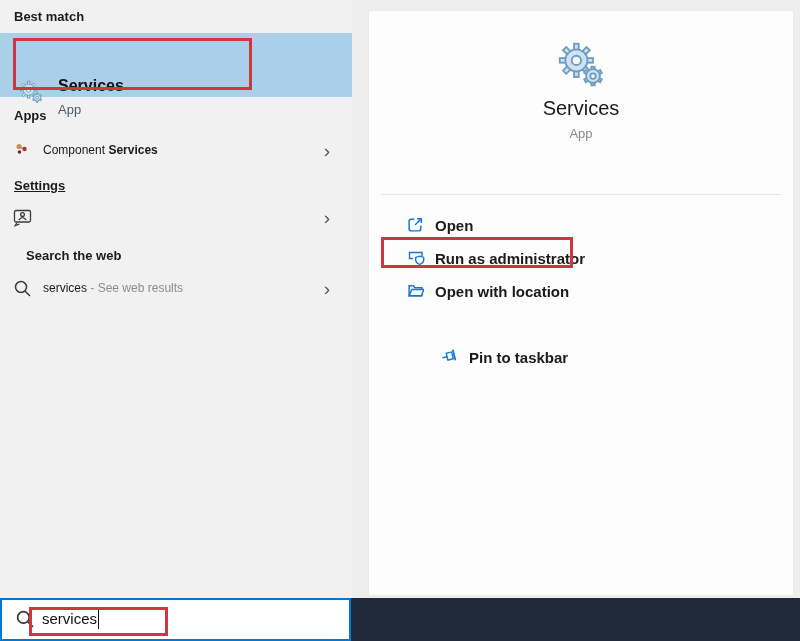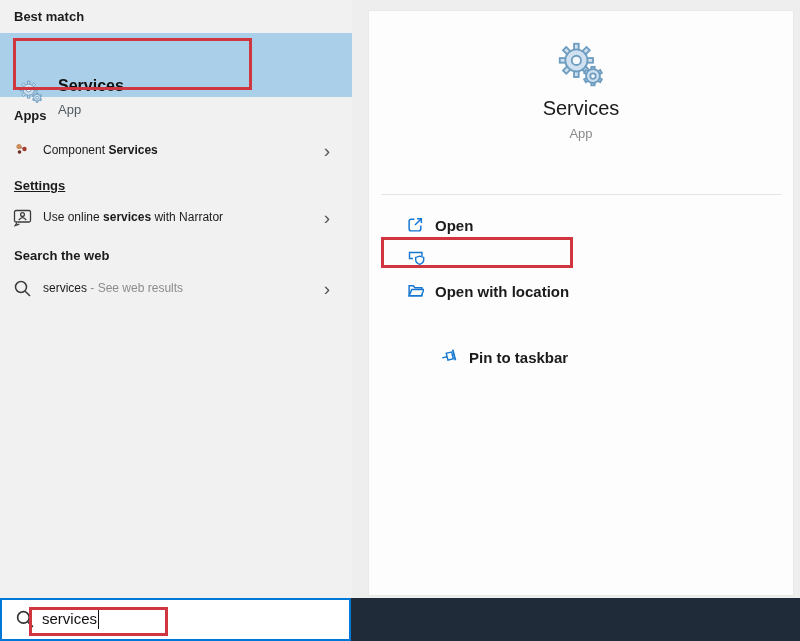--- a/index.html
+++ b/index.html
@@ -106,25 +106,24 @@
 
     <div class="result-row" style="top:205px;">
       <span class="row-icon" style="top:4px;">
         <svg width="20" height="18" viewBox="0 0 20 18" fill="none" stroke="#3b3b3b" stroke-width="1.3">
           <rect x="1.5" y="1.5" width="16" height="11.5" rx="1.5"></rect>
           <circle cx="9.5" cy="5.6" r="1.9"></circle>
           <path d="M5.8 11 q3.7 -4.6 7.4 0"></path>
           <path d="M4 13.5 l-1.8 3 l4.2 -1.4" fill="#f1f1f1"></path>
         </svg>
       </span>
-      <span class="row-label"><span>Use online </span><b>services</b><span> with Narrator</span></span>
       <span class="chevron">›</span>
     </div>
 
-    <div class="section-header" style="top:248px;">Search the web</div>
+    <div class="section-header" style="top:248px;margin-left:12px;">Search the web</div>
 
     <div class="result-row" style="top:276px;">
       <span class="row-icon" style="top:3px;">
         <svg width="19" height="19" viewBox="0 0 19 19" fill="none" stroke="#3b3b3b" stroke-width="1.5">
           <circle cx="8" cy="8" r="5.5"></circle>
           <line x1="12.2" y1="12.2" x2="17" y2="17"></line>
         </svg>
       </span>
       <span class="row-label"><span>services</span><span class="muted"> - See web results</span></span>
       <span class="chevron">›</span>
@@ -180,20 +179,21 @@
         <span class="action-label">Open</span>
       </div>
 
       <div class="action-row" style="top:236px;">
         <span class="action-icon">
           <svg width="19" height="18" viewBox="0 0 19 18" fill="none" stroke="#1577d2" stroke-width="1.4">
             <path d="M6 9.5 H2.5 V3.5 H15 V7"></path>
             <path d="M12.7 7.2 l4 1.2 v2.6 c0 2.2 -2 3.6 -4 4.4 c-2 -0.8 -4 -2.2 -4 -4.4 V8.4 z" fill="#fdfdfd"></path>
           </svg>
         </span>
+        <span class="action-label">Run as administrator</span>
       </div>
 
       <div class="action-row" style="top:269px;">
         <span class="action-icon">
           <svg width="17" height="17" viewBox="0 0 16 16" fill="none" stroke="#1577d2" stroke-width="1.4">
             <path d="M2 13 V3.5 h4 l1.5 2 H14 V13 z"></path>
             <path d="M2 13 l2.5 -6 H16 l-2.5 6 z" fill="#fdfdfd"></path>
           </svg>
         </span>
         <span class="action-label">Open with location</span>

